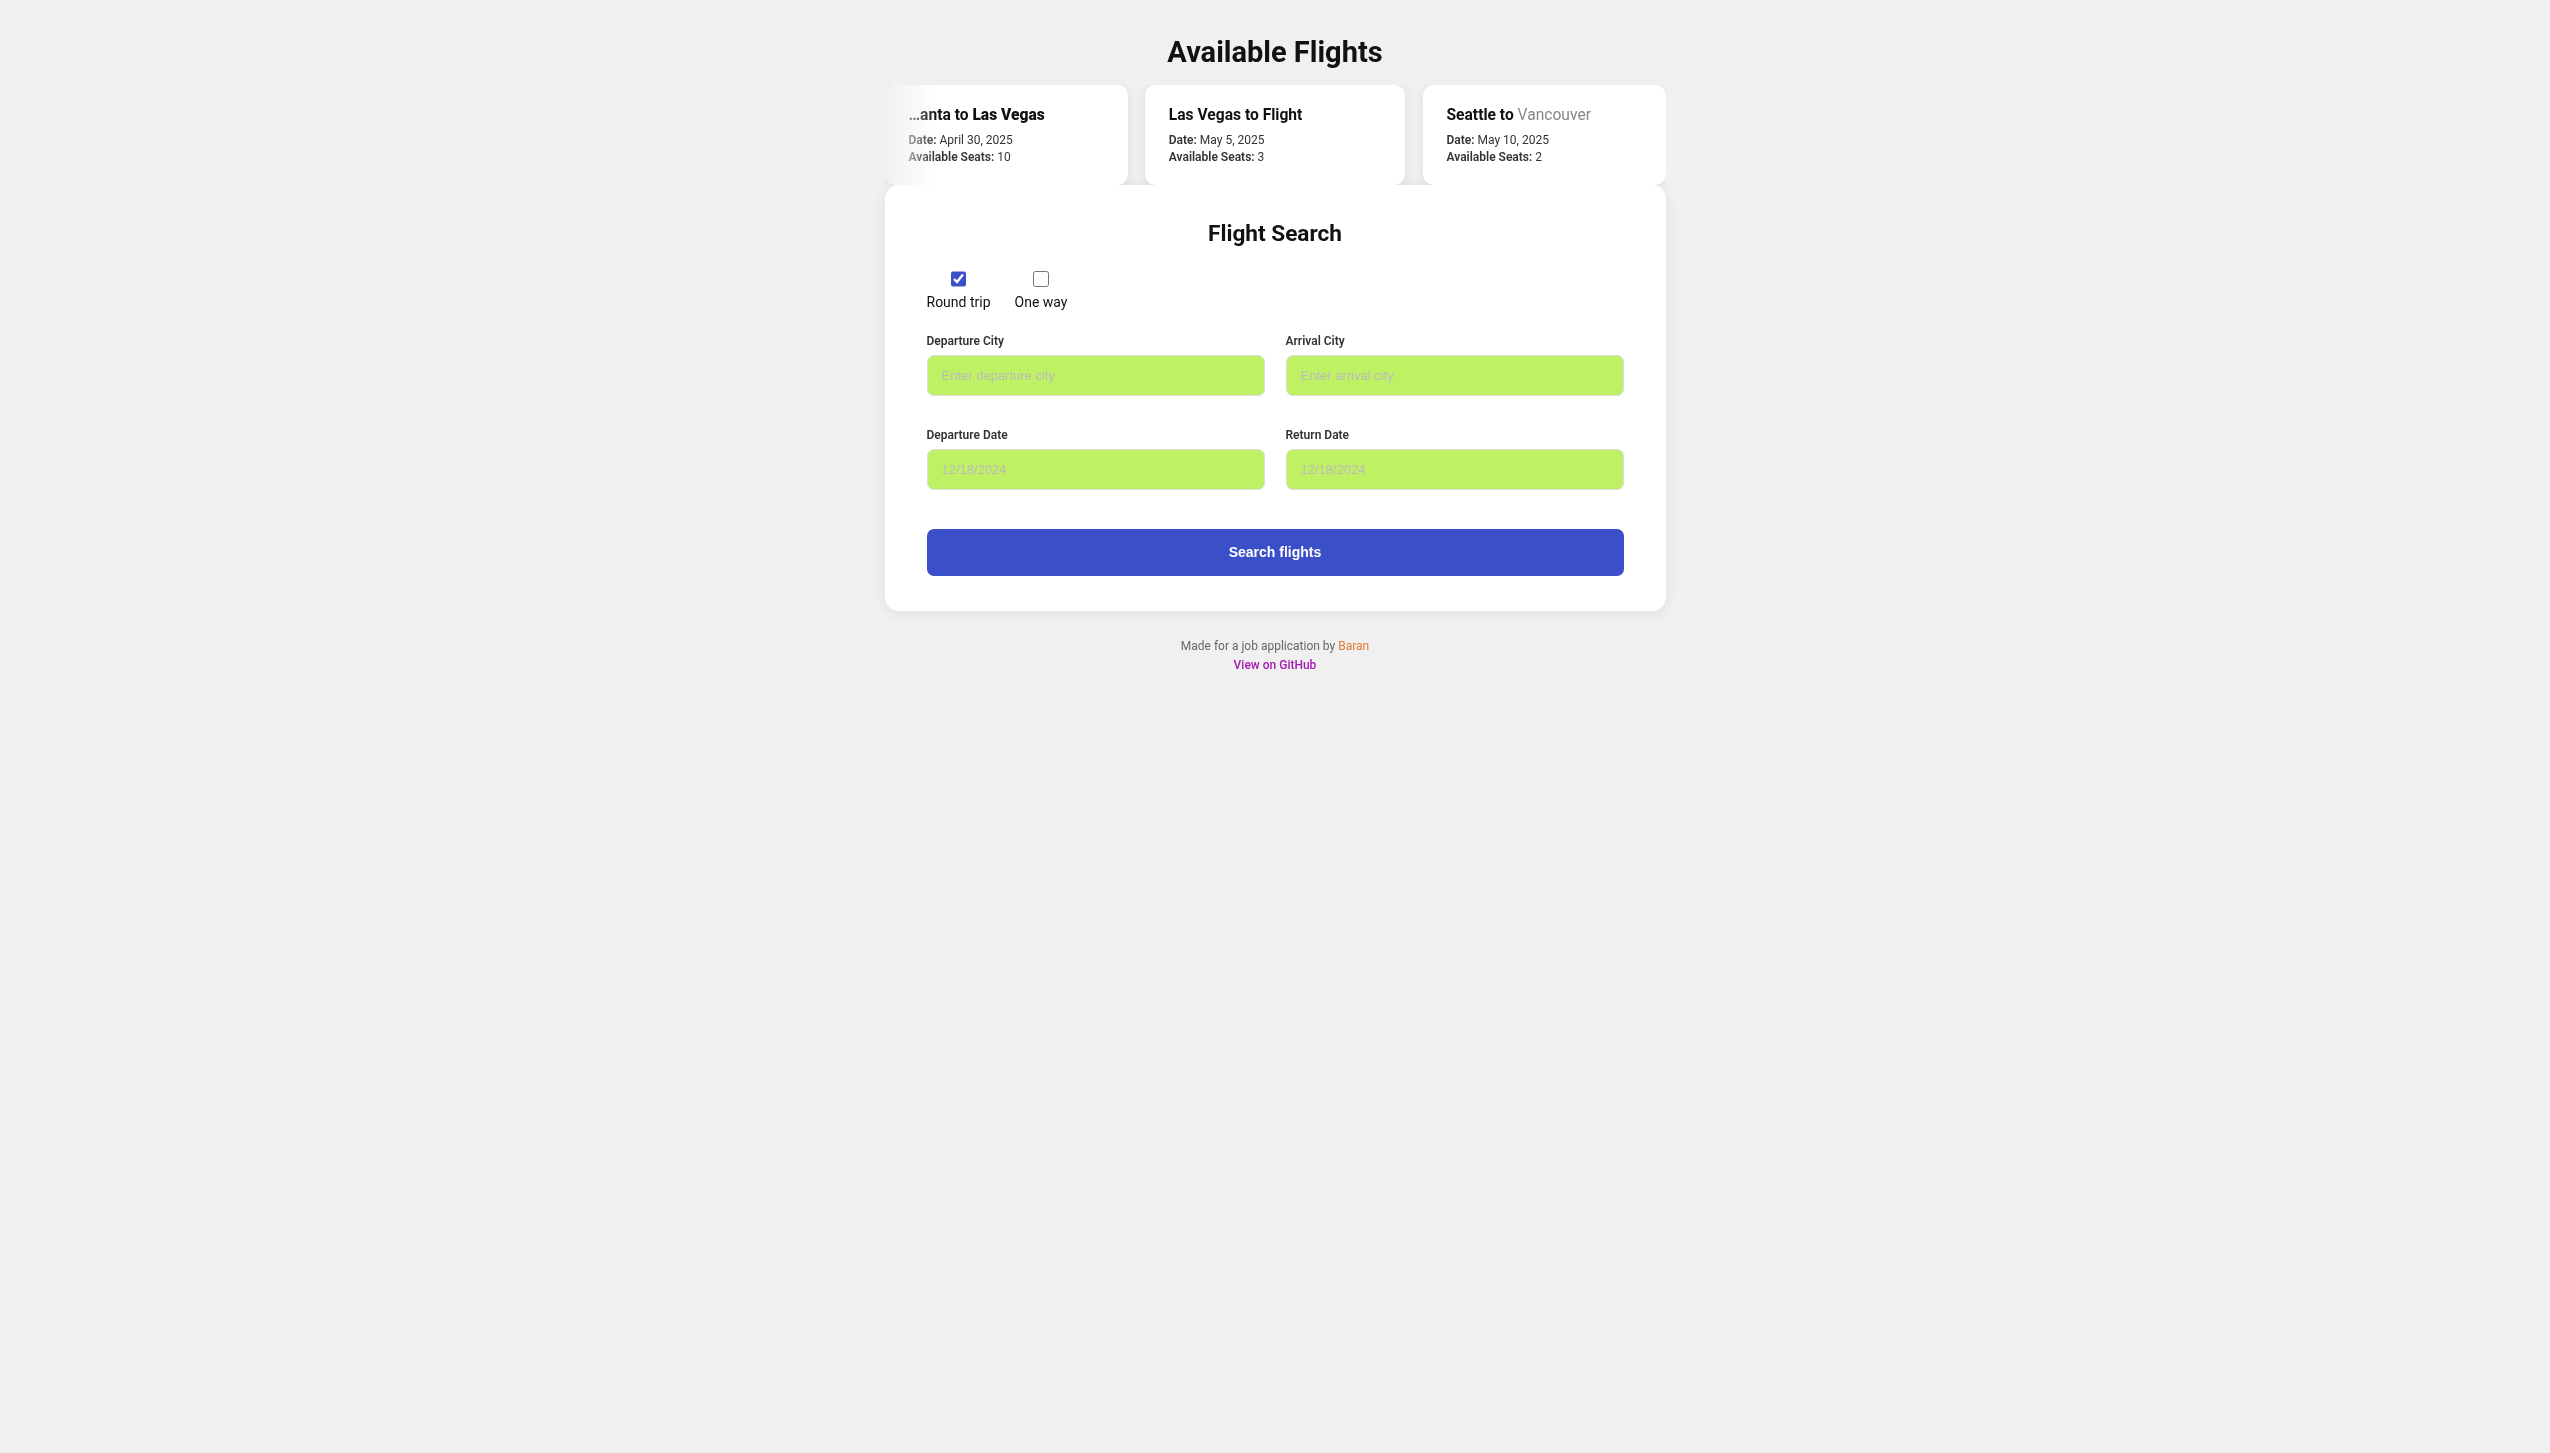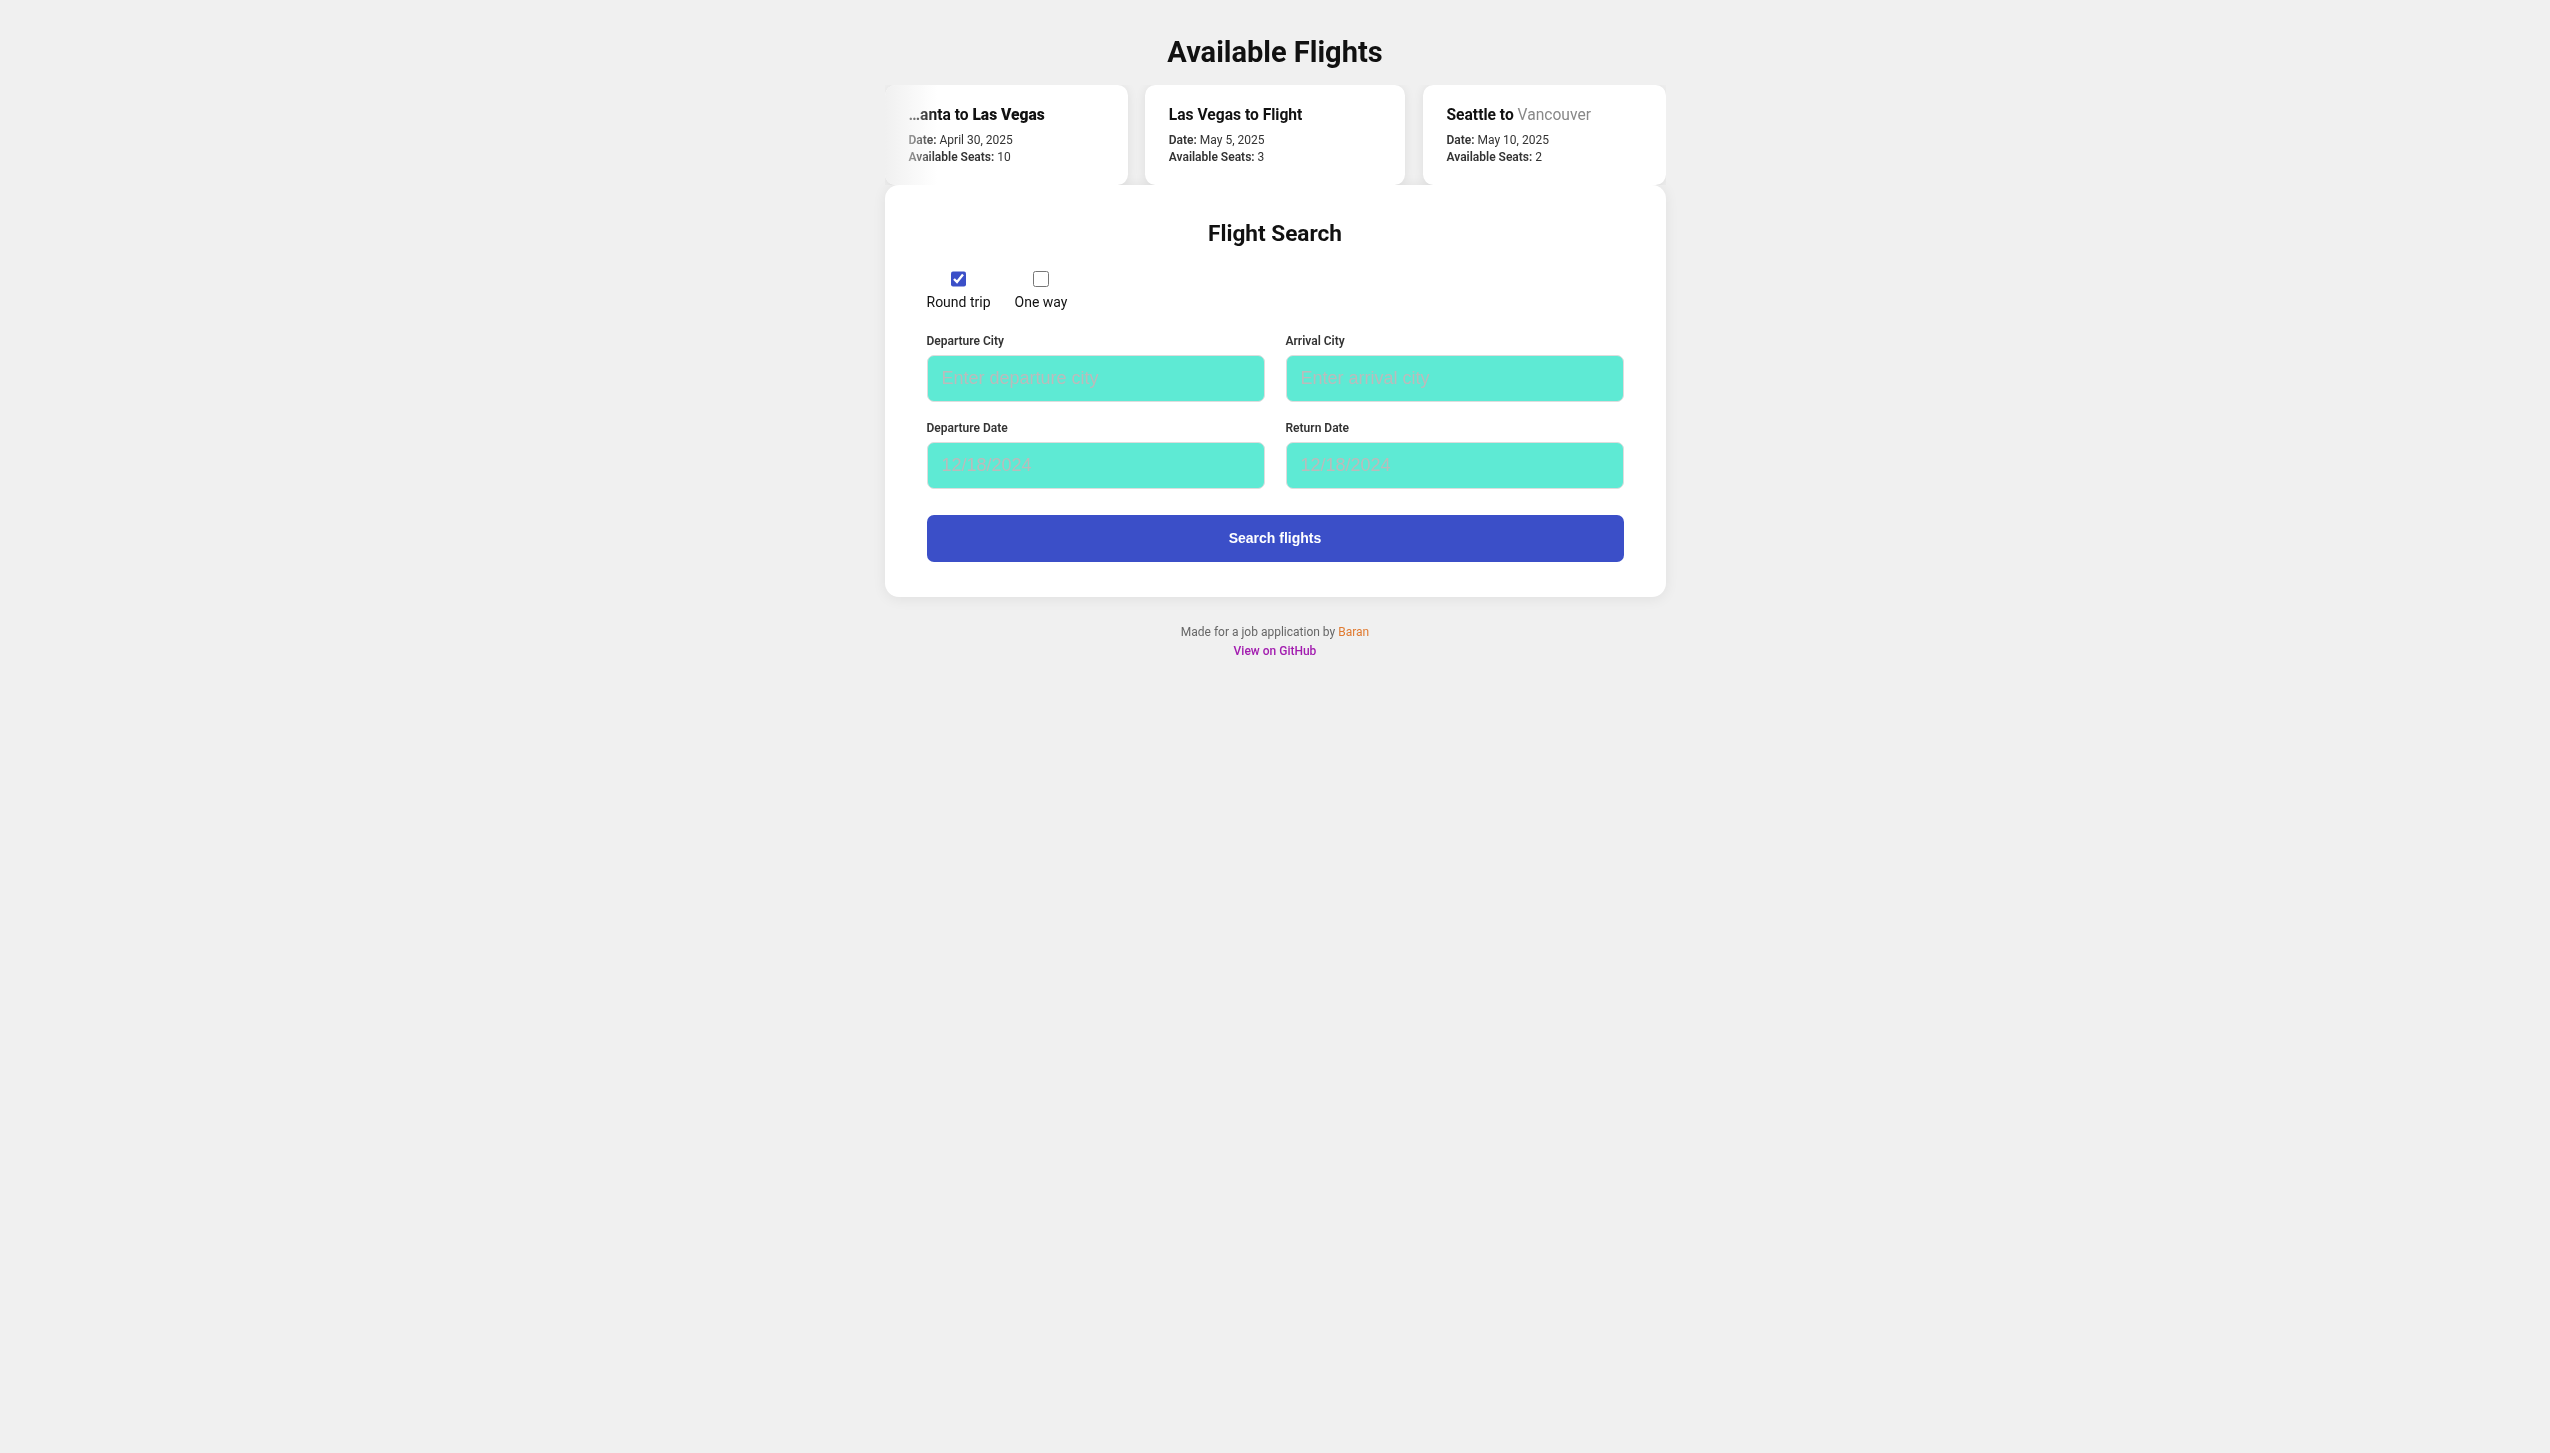--- a/index.html
+++ b/index.html
@@ -105,21 +105,21 @@
     .trip-type-option input[type="checkbox"] {
       width: 15.6px;
       height: 15.6px;
       accent-color: #3b4fc8;
       cursor: pointer;
     }
 
     .form-row {
       display: flex;
       gap: 21px;
-      margin-bottom: 19px;
+      margin-bottom: 32px;
       align-items: center;
     }
 
     .form-group {
       flex: 1;
       display: flex;
       flex-direction: column;
       gap: 7px;
     }
 
@@ -127,23 +127,23 @@
       font-size: 12px;
       font-weight: 600;
       color: #333;
     }
 
     .form-input {
       width: 100%;
       padding: 12px 14px;
       border: 1.3px solid #ddd;
       border-radius: 7px;
-      font-size: 18px;
+      font-size: 13px;
       color: #333;
-      background: #5eead4;
+      background: #bef264;
       outline: none;
       transition: border-color 0.2s;
     }
 
     .form-input::placeholder {
       color: #bbb;
     }
 
     .search-btn {
       width: 100%;

